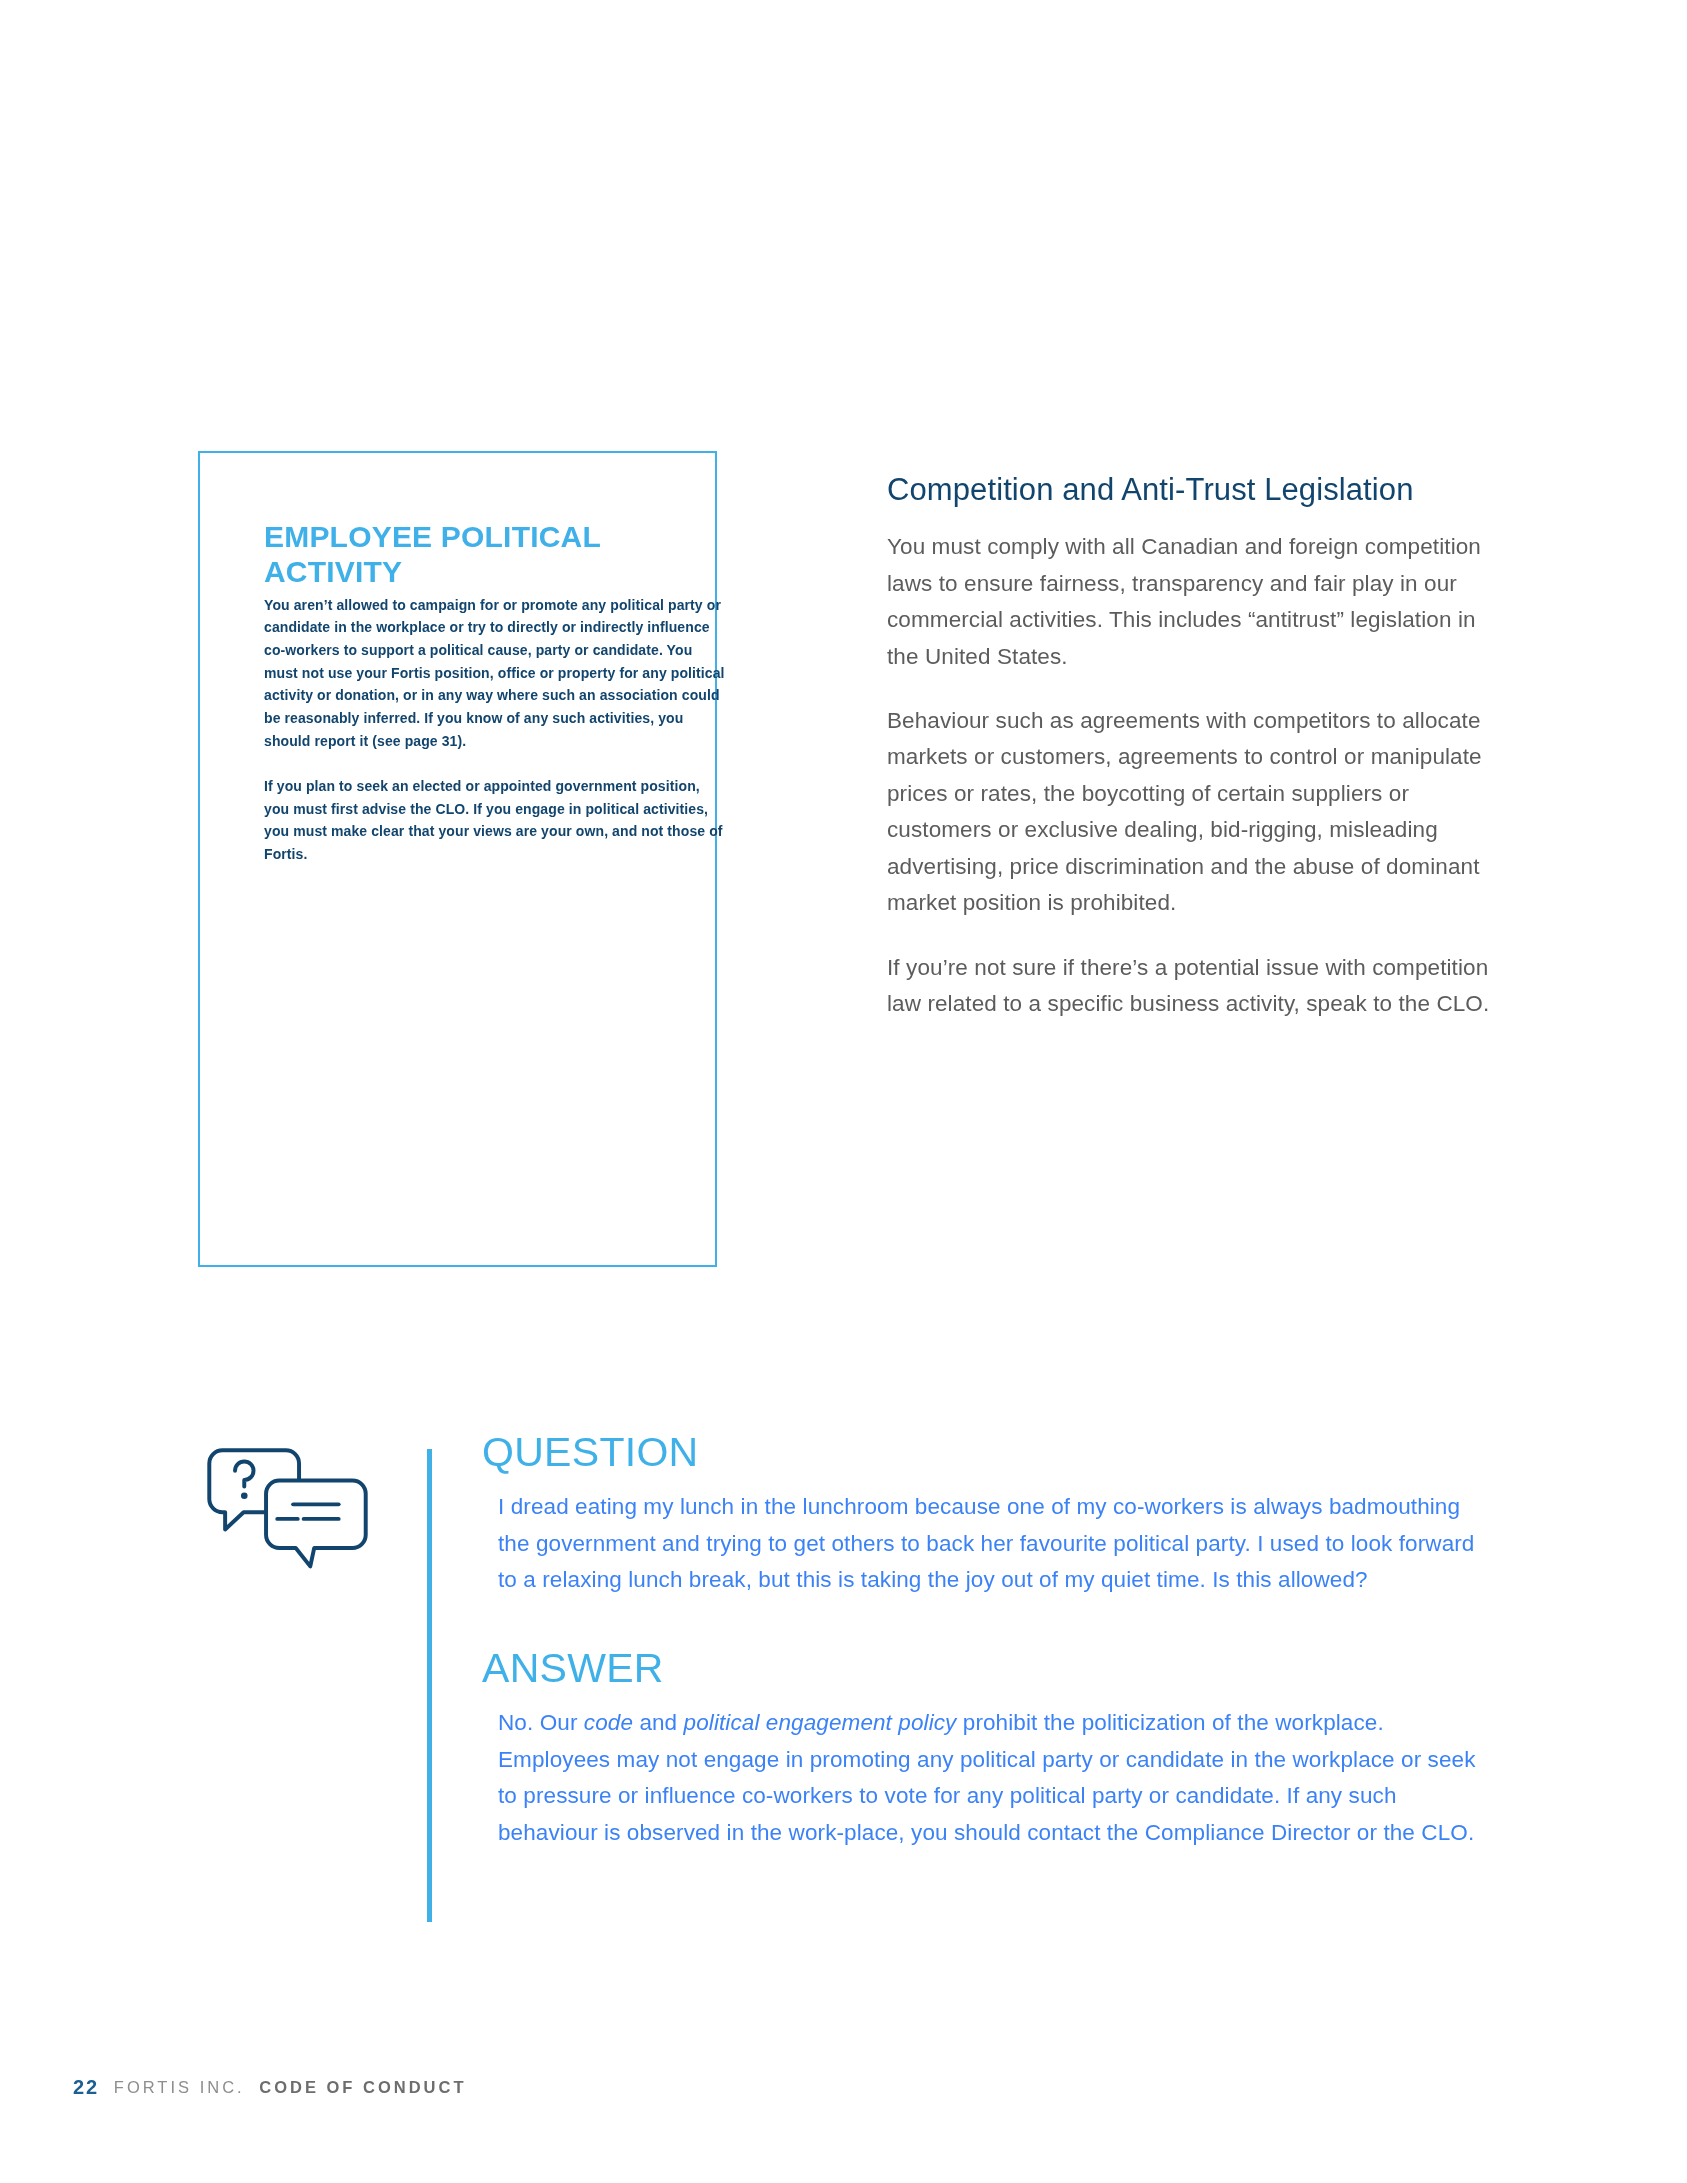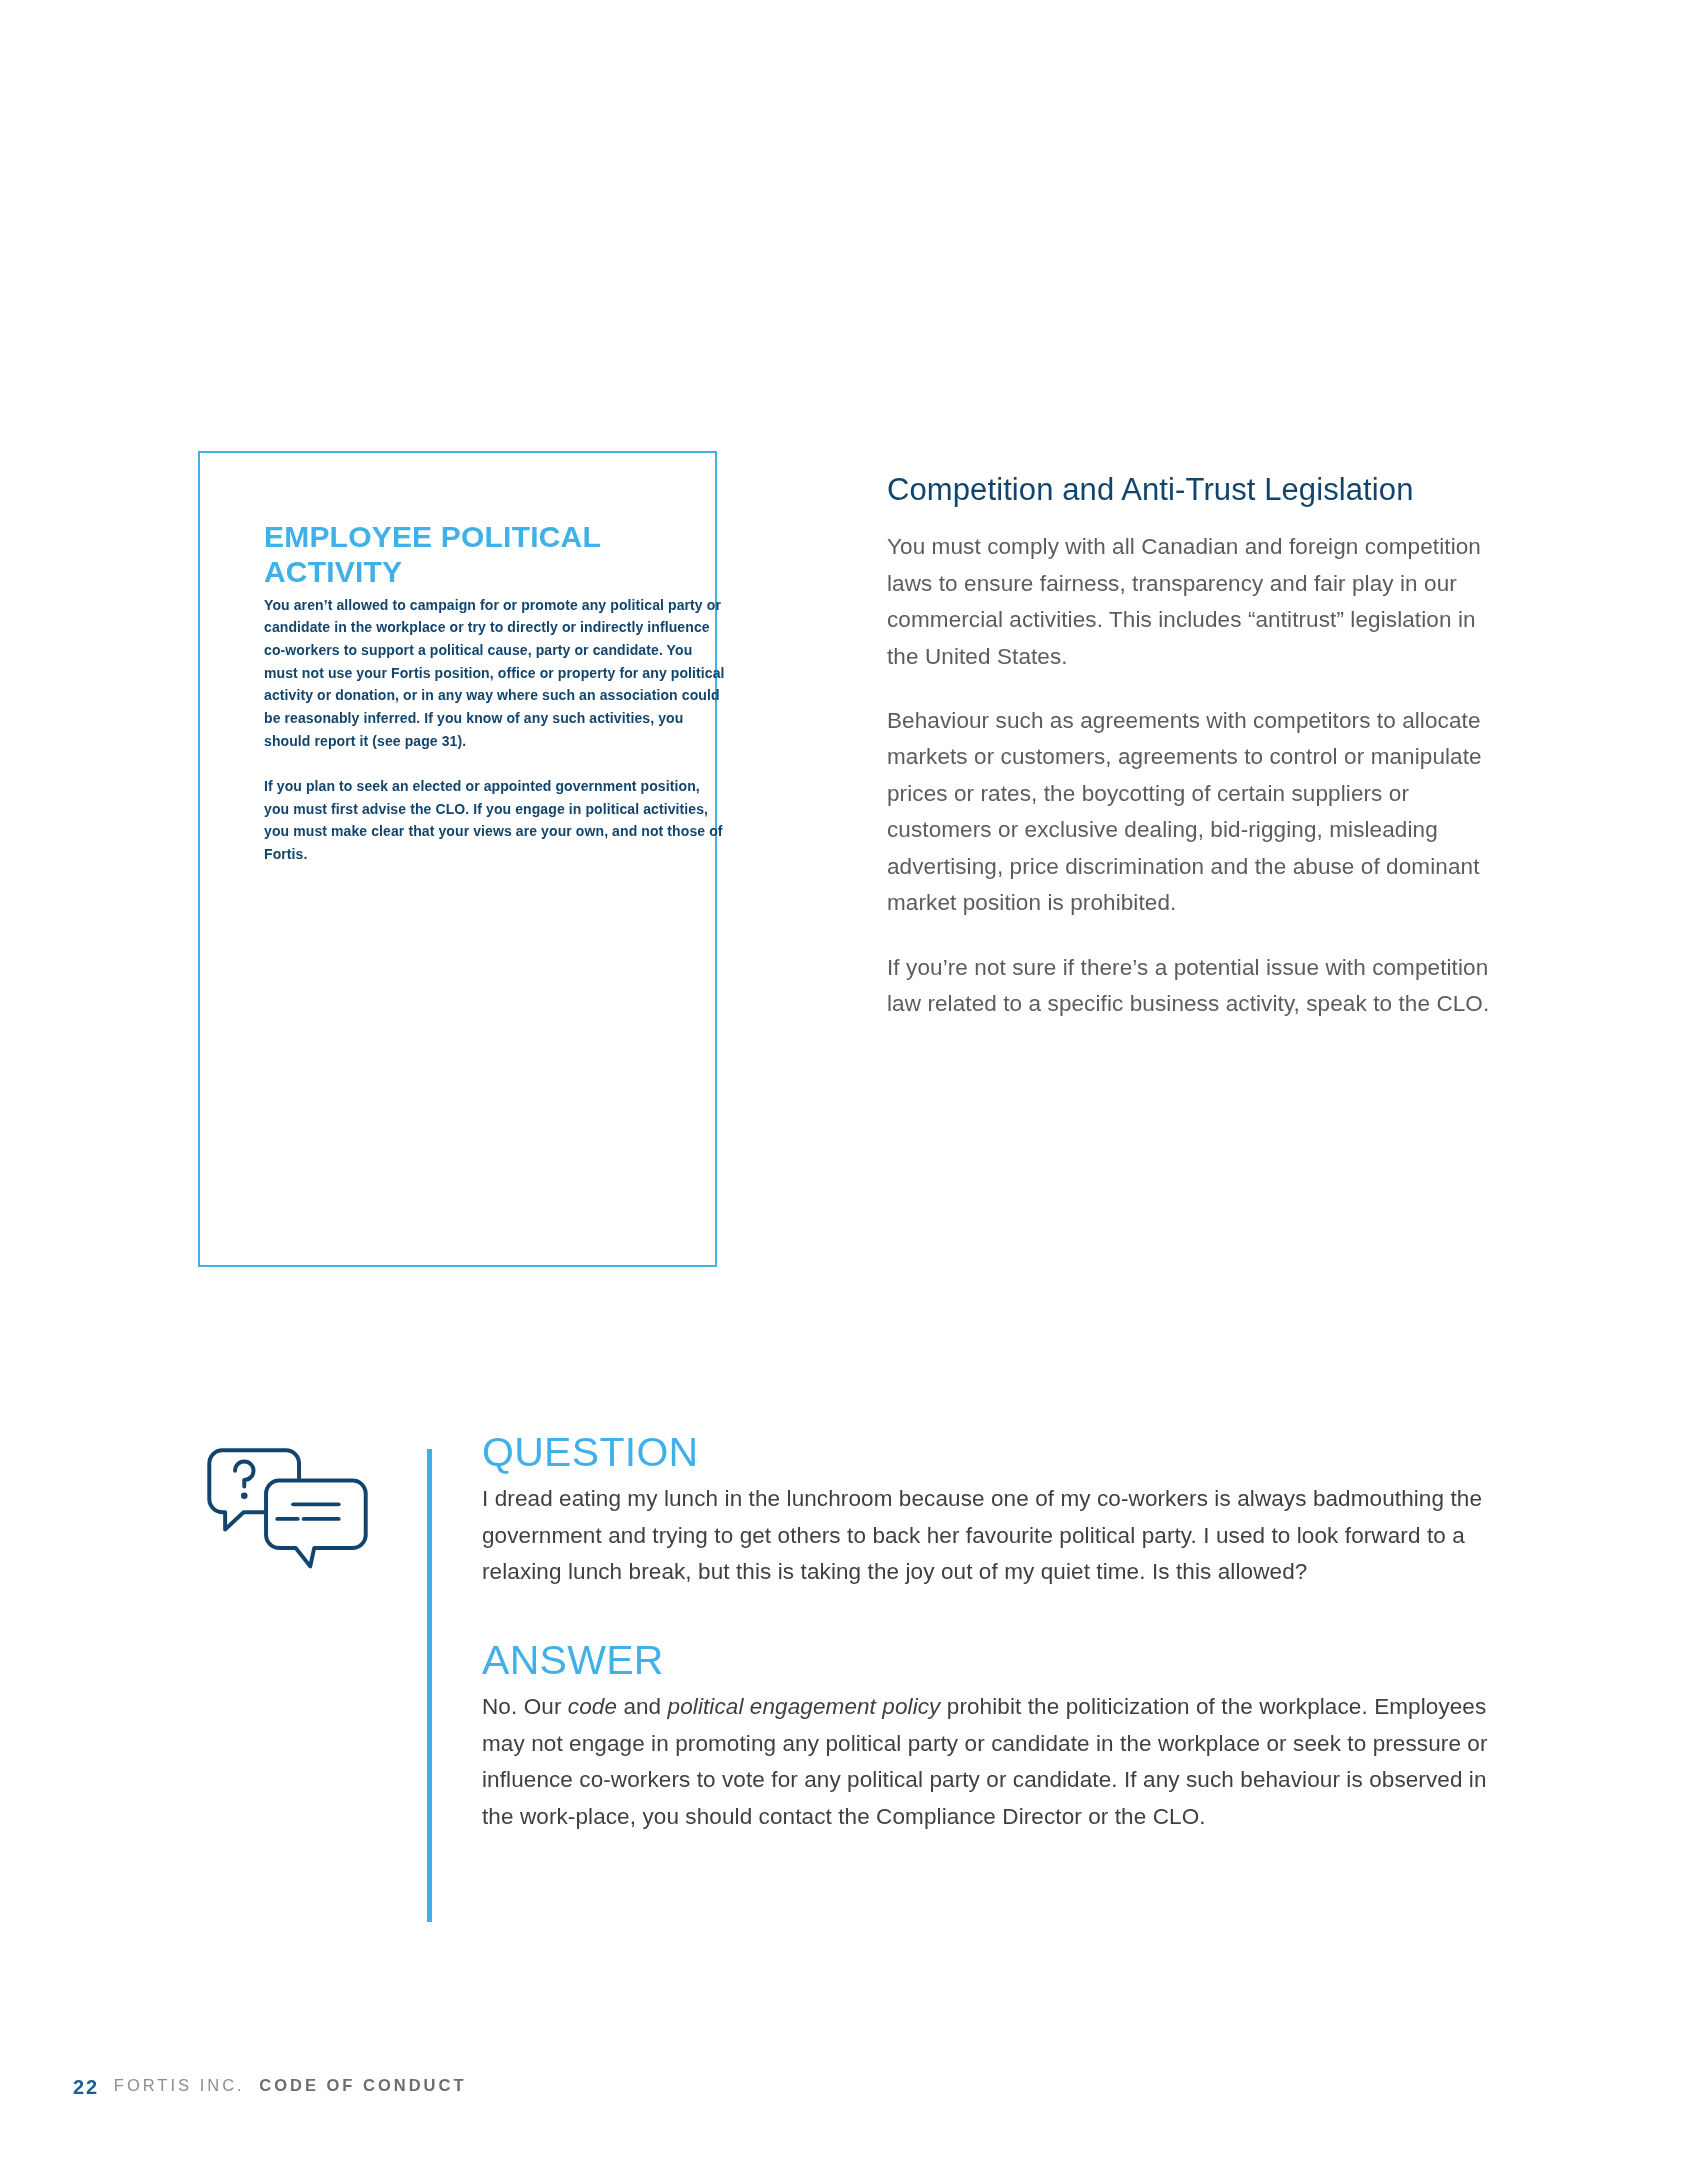--- a/index.html
+++ b/index.html
@@ -115,39 +115,39 @@
     line-height: 1.0;
     font-weight: normal;
     color: #3fb0e8;
     margin: 0 0 8px 0;
     letter-spacing: 0.3px;
   }
 
   .qa-text {
     font-size: 22.5px;
     line-height: 1.63;
-    color: #404040;
-    margin: 0;
+    color: #3b82f6;
+    margin: 16px;
     letter-spacing: 0.1px;
   }
 
   .qa-block-answer { margin-top: 49px; }
 
   .qa-text em {
     font-style: italic;
   }
 
   
 
   .footer {
     position: absolute;
     left: 73px;
     top: 2076px;
     display: flex;
-    align-items: flex-start;
+    align-items: center;
     gap: 14.6px;
   }
   .footer-page {
     font-size: 20px;
     font-weight: bold;
     color: #1c5f92;
     letter-spacing: 2px;
   }
   .footer-company {
     font-size: 16.5px;

